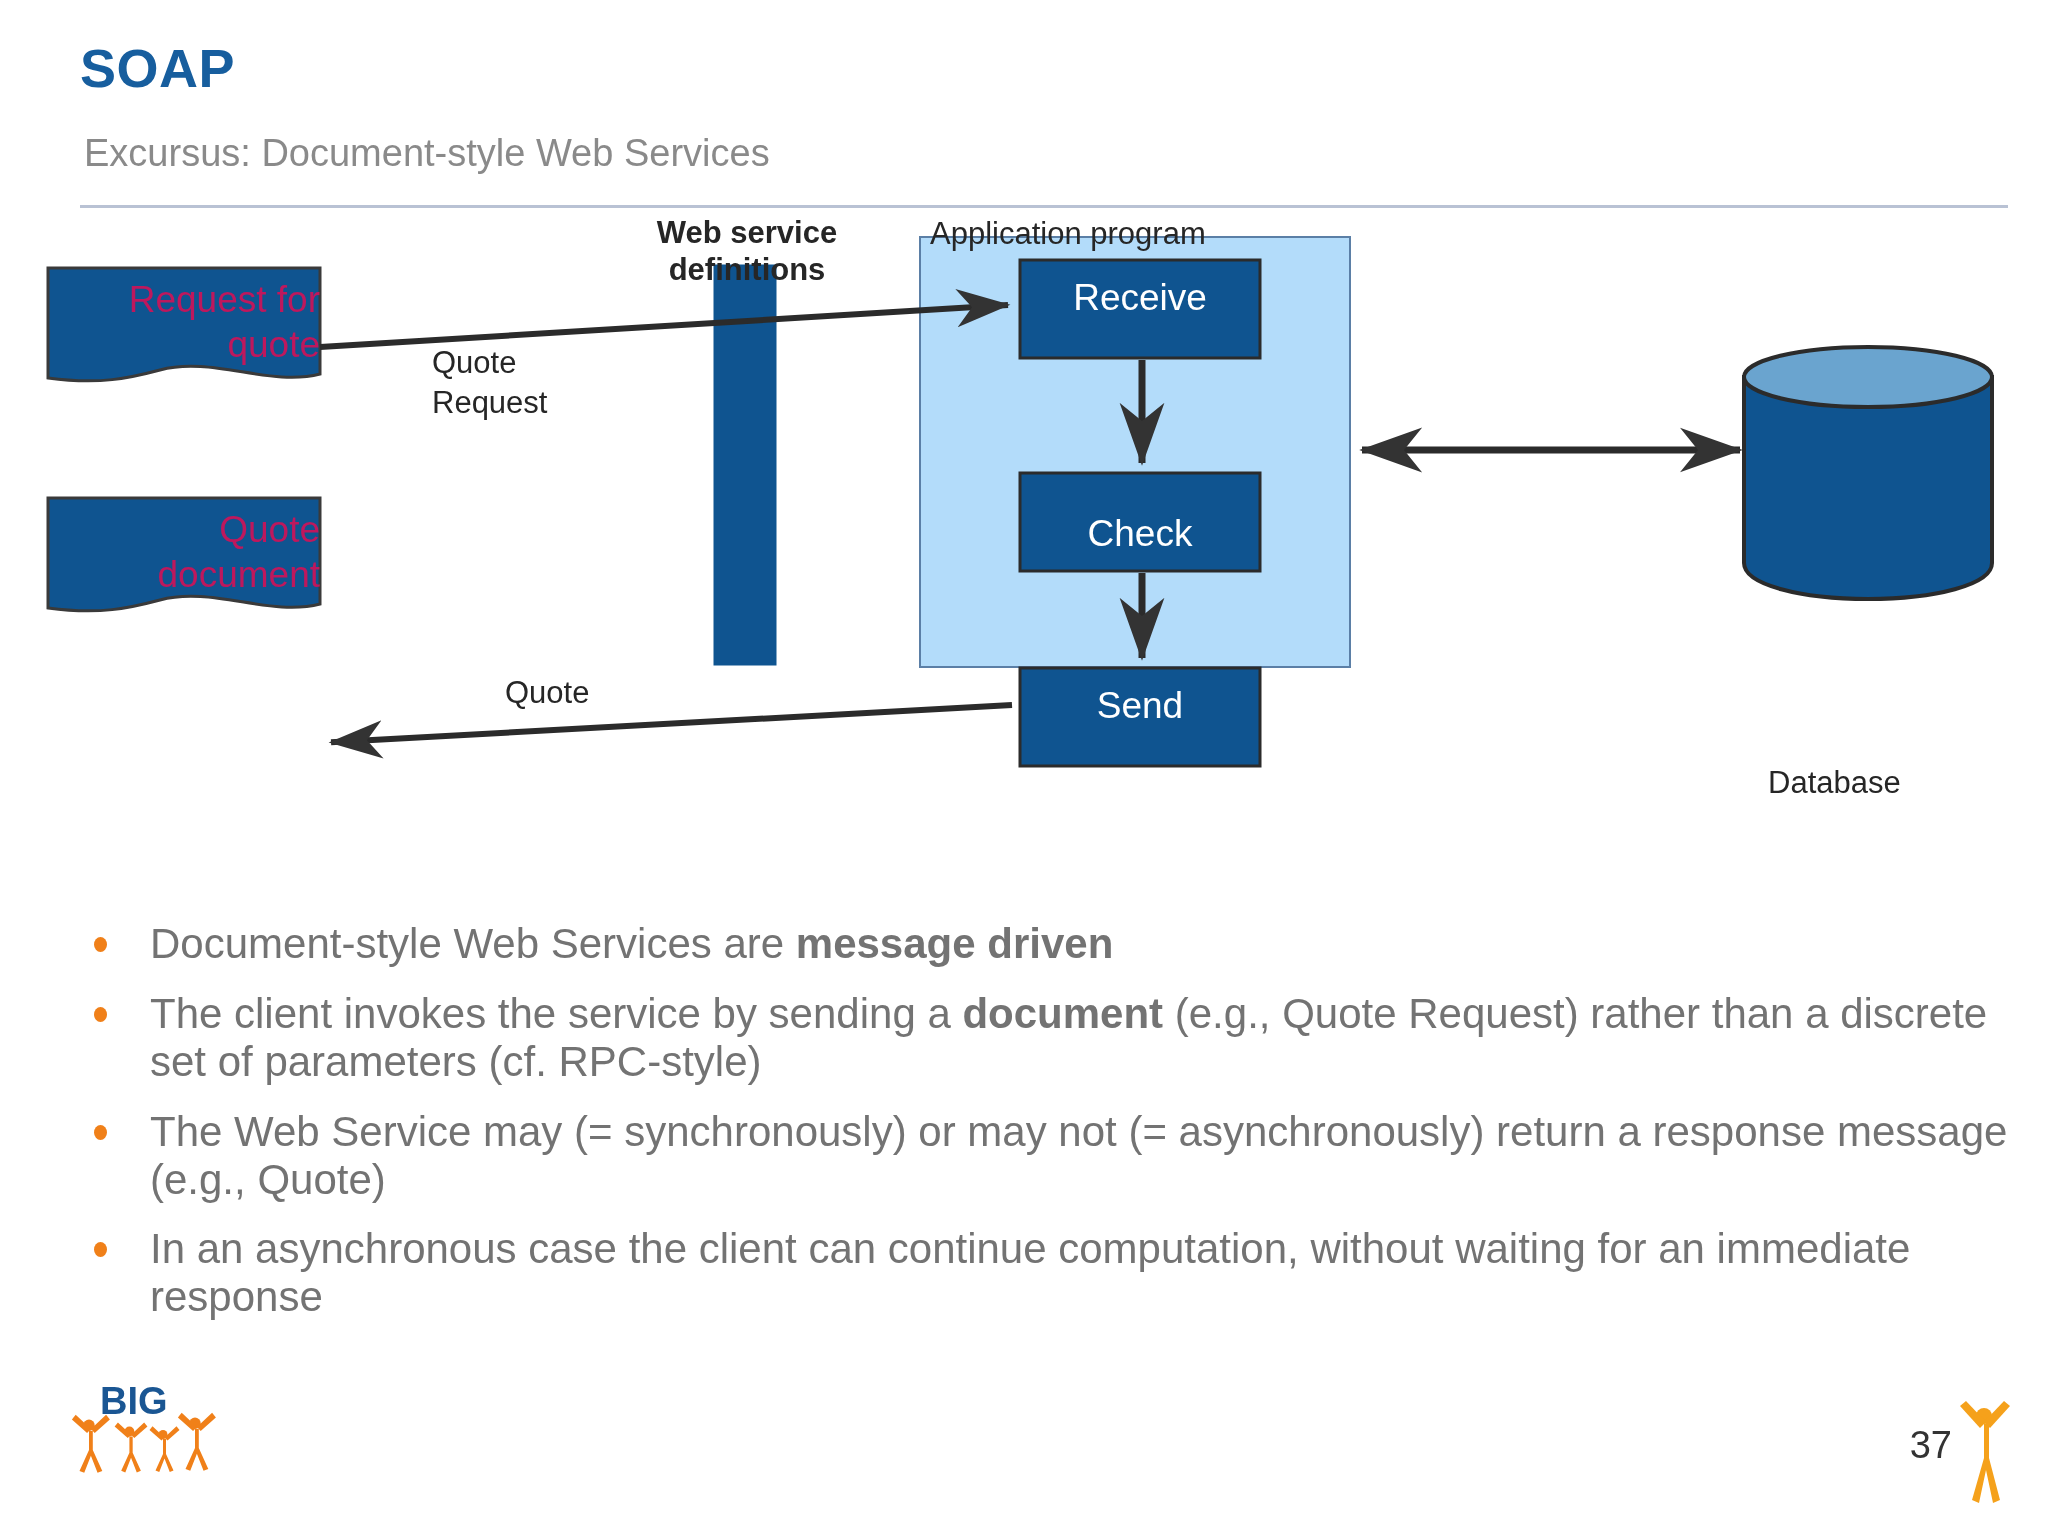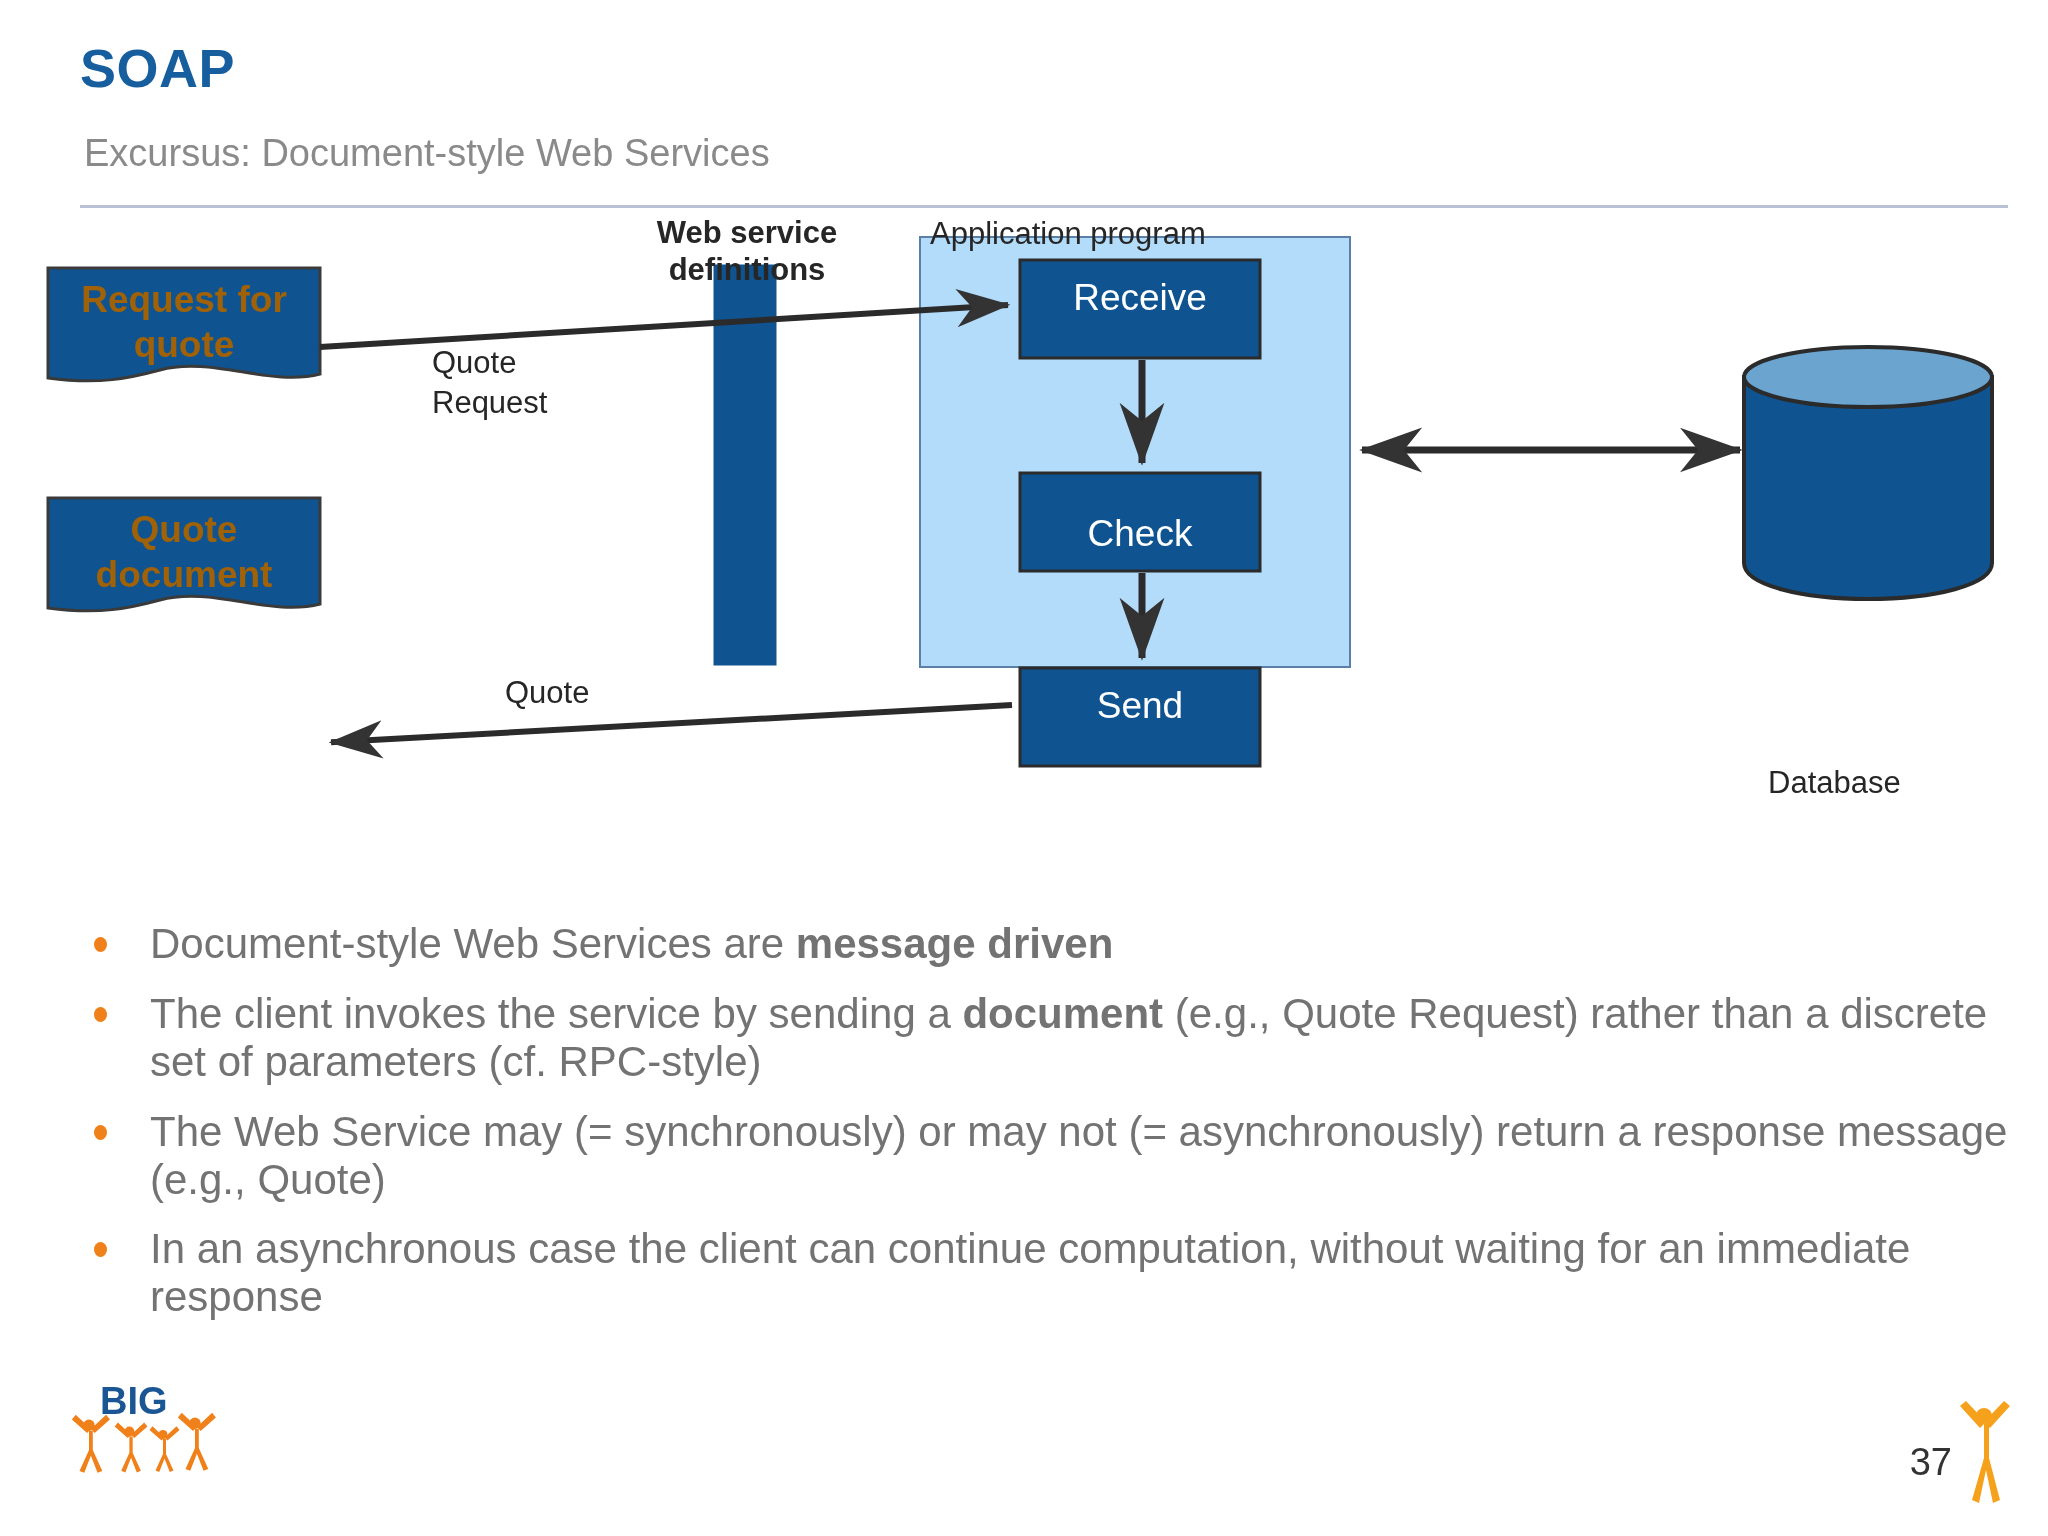--- a/index.html
+++ b/index.html
@@ -90,26 +90,25 @@
     left: 505px;
     top: 450px;
   }
   .lbl-database {
     left: 1768px;
     top: 540px;
   }
 
   .doc-text {
     position: absolute;
-    color: #a16207;
+    color: #be185d;
     font-size: 37px;
-    text-align: center;
+    text-align: right;
     line-height: 1.22;
     pointer-events: none;
-    font-weight: bold;
   }
   .doc-text.t1 { left: 48px; top: 52px; width: 272px; }
   .doc-text.t2 { left: 48px; top: 282px; width: 272px; }
 
   .proc-text {
     position: absolute;
     color: #ffffff;
     font-size: 37px;
     text-align: center;
     width: 240px;
@@ -154,21 +153,20 @@
     width: 190px;
     height: 120px;
     text-align: center;
   }
   .pagenum {
     position: absolute;
     right: 96px;
     top: 1424px;
     font-size: 38px;
     color: #333333;
-    margin-top: 17px;
   }
   .page-figure {
     position: absolute;
     right: 36px;
     top: 1400px;
     width: 56px;
     height: 110px;
   }
 </style>
 </head>

